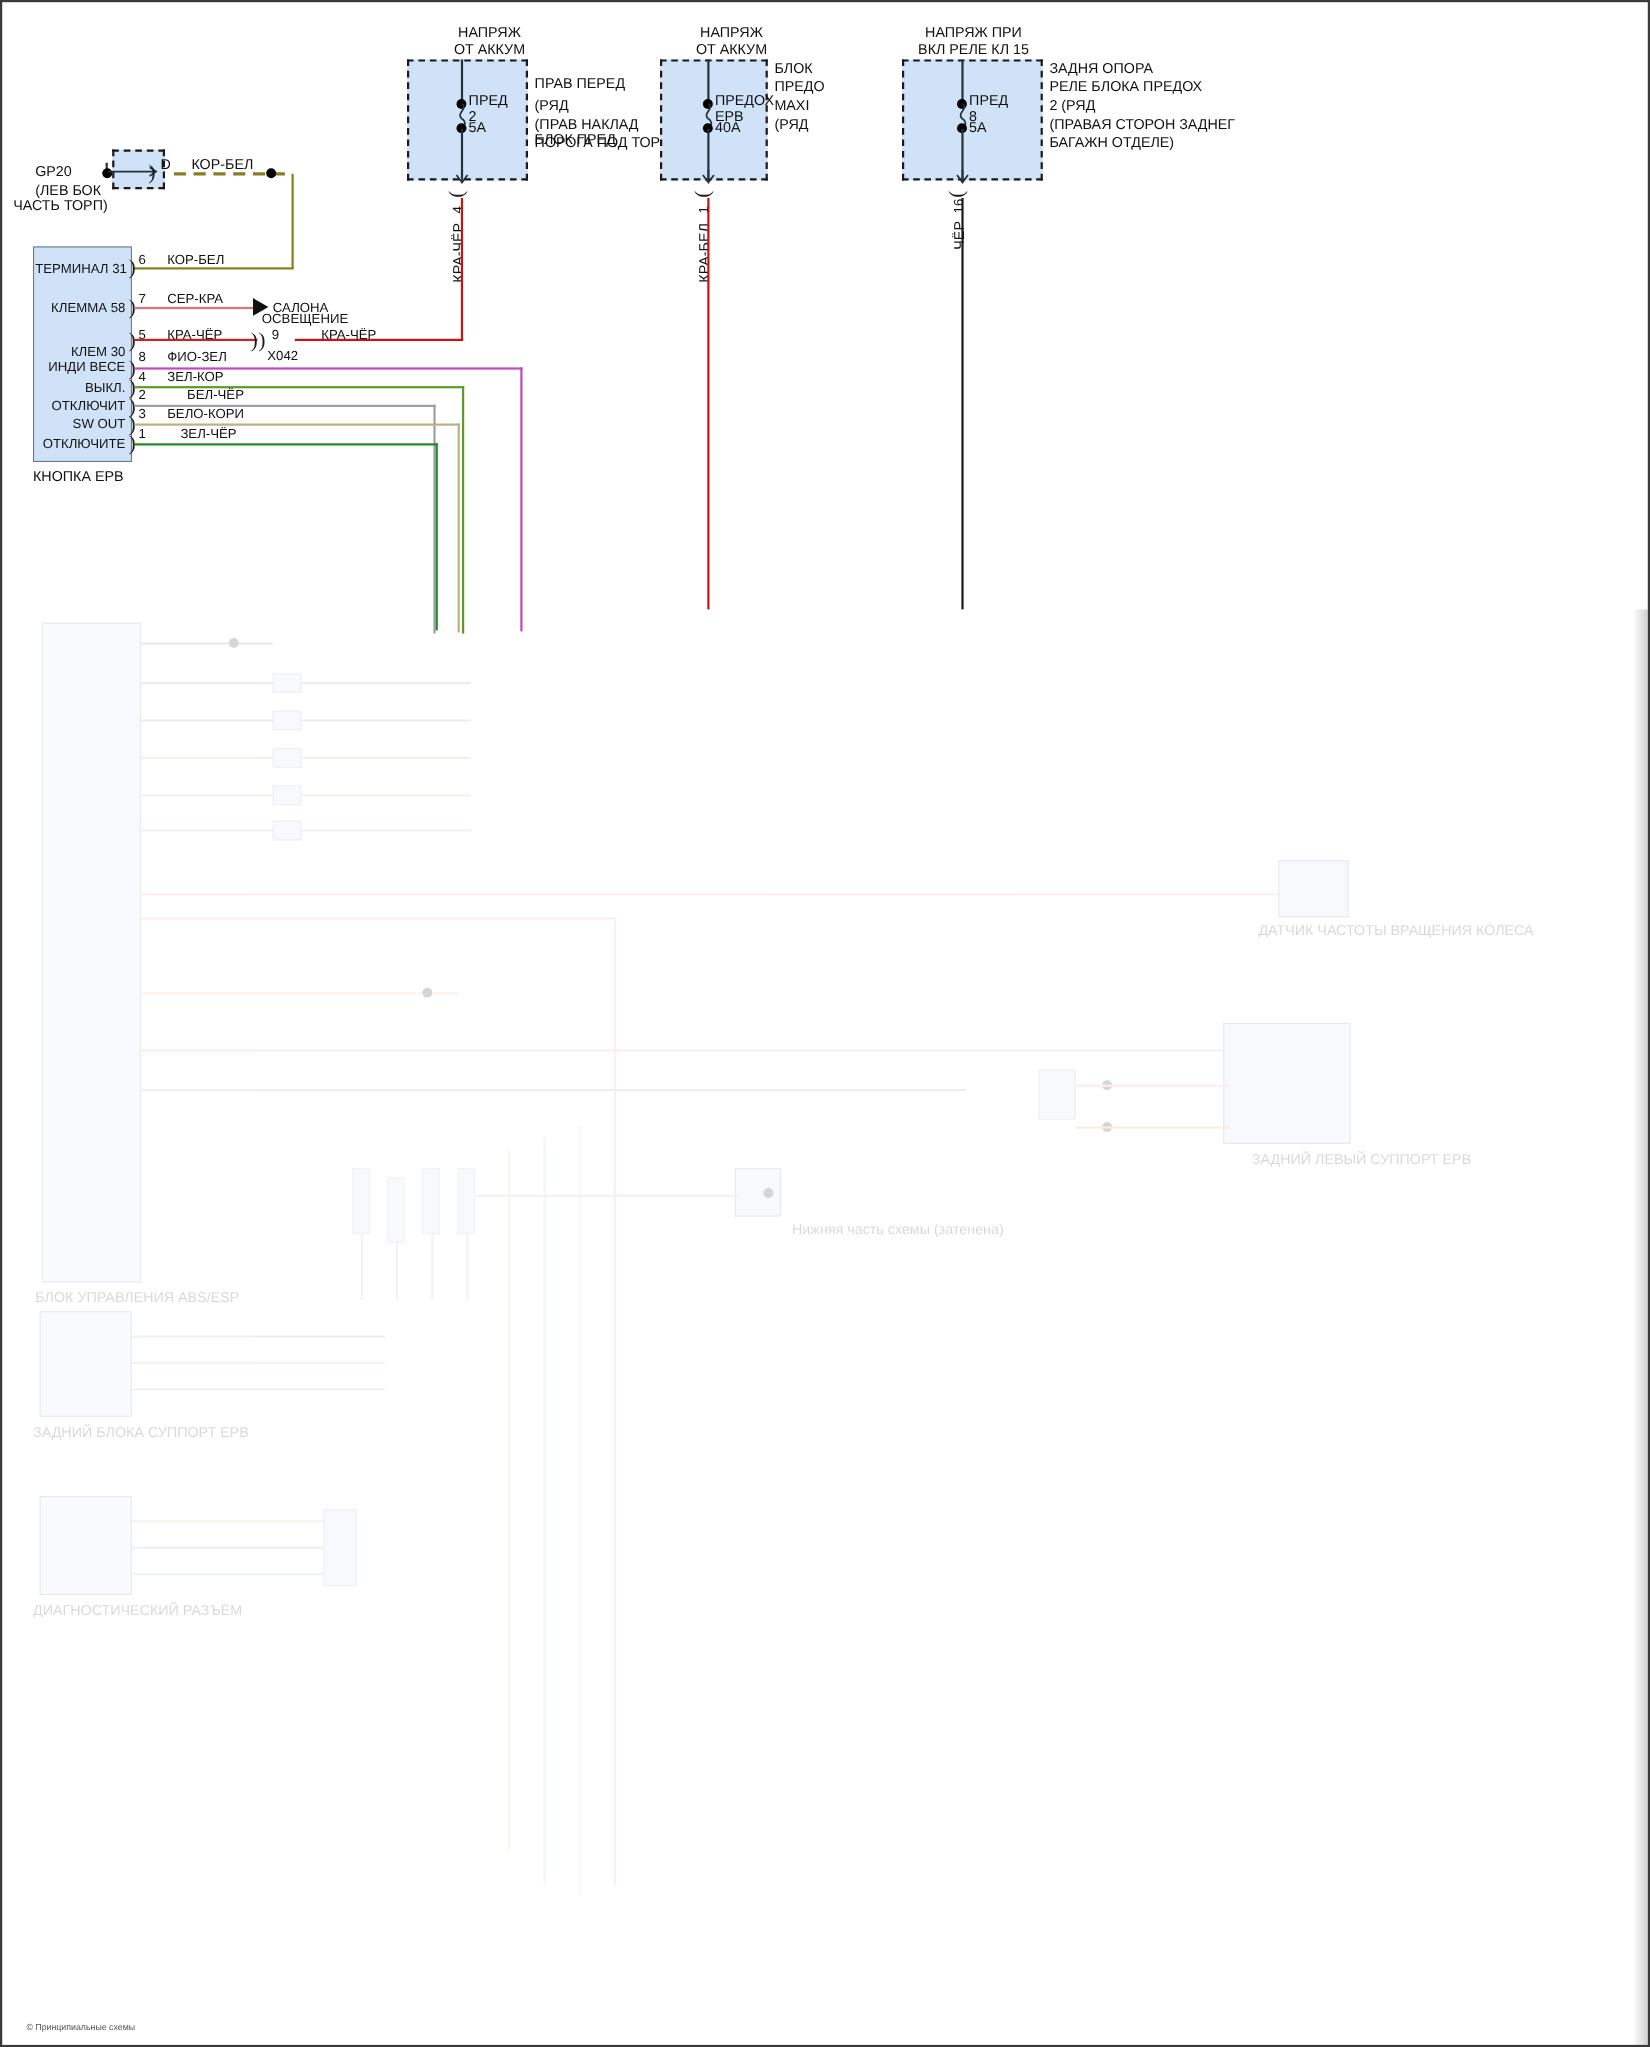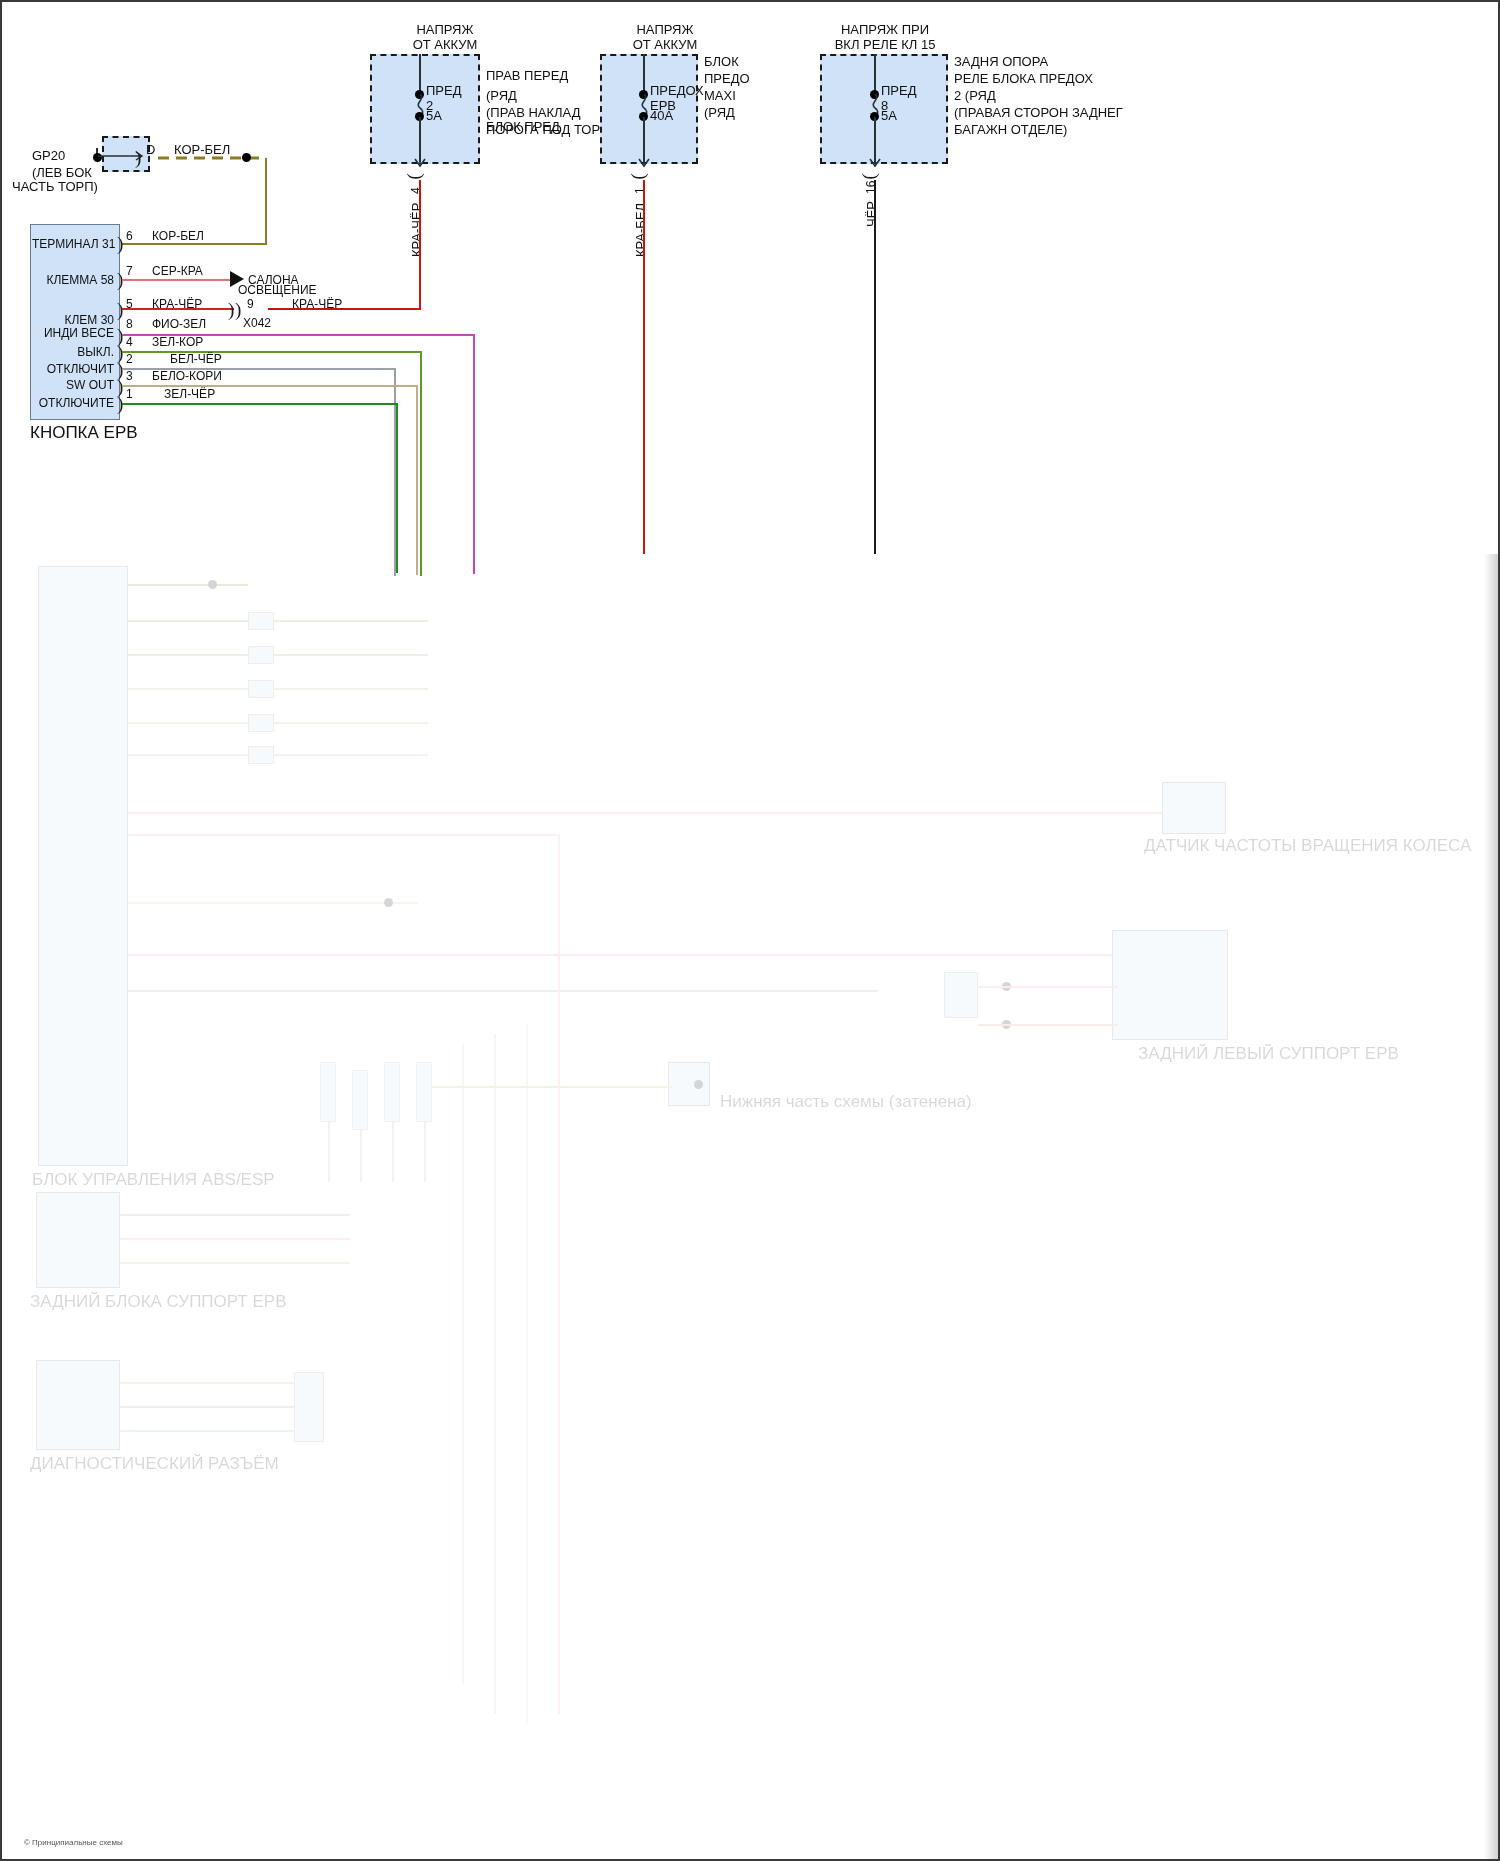--- a/index.html
+++ b/index.html
@@ -10,21 +10,21 @@
     width:1500px;height:1861px;
     background:#ffffff;
     border:2px solid #3a3a3a;
     box-sizing:border-box;
     overflow:hidden;
   }
   
   .abs{position:absolute;}
   .txt{font-size:13px;color:#111;line-height:15px;white-space:pre;}
   .txt.sm{font-size:12px;}
-  .txt.xs{font-size:17px;}
+  .txt.xs{font-size:13px;}
   .vtxt{font-size:13px;color:#111;white-space:nowrap;
         transform-origin:0 0;transform:rotate(-90deg);}
   .vtxt.num{font-size:12px;}
   .box-dash{
     border:2px dashed #1a1a1a;
     background:#cfe2f7;
     box-sizing:border-box;
   }
   .box-solid{
     border:1px solid #6b7b8c;
@@ -256,21 +256,21 @@
     <div class="abs txt xs" style="left:1136px;top:492px;width:130px;">ЗАДНИЙ ЛЕВЫЙ СУППОРТ EPB</div>
     <div class="abs box-solid" style="left:942px;top:418px;width:34px;height:46px;border-color:#999;"></div>
     <div class="abs dot" style="left:1000px;top:428px;"></div>
     <div class="abs dot" style="left:1000px;top:466px;"></div>
     <div class="abs wire hline" style="left:976px;top:432px;width:140px;background:#f09aa8;"></div>
     <div class="abs wire hline" style="left:976px;top:470px;width:140px;background:#c8a070;"></div>
 
     <div class="abs box-solid" style="left:666px;top:508px;width:42px;height:44px;"></div>
     <div class="abs dot" style="left:692px;top:526px;"></div>
     <div class="abs wire hline" style="left:430px;top:532px;width:240px;background:#b0b070;"></div>
-    <div class="abs txt xs" style="left:718px;top:540px;width:90px;">Нижняя часть схемы (затенена)</div>
+    <div class="abs txt xs" style="left:718px;top:556px;width:90px;">Нижняя часть схемы (затенена)</div>
 
     <div class="abs box-solid" style="left:34px;top:638px;width:84px;height:96px;"></div>
     <div class="abs txt xs" style="left:28px;top:740px;width:150px;">ЗАДНИЙ БЛОКА СУППОРТ EPB</div>
 
     <div class="abs box-solid" style="left:34px;top:806px;width:84px;height:90px;"></div>
     <div class="abs txt xs" style="left:28px;top:902px;width:150px;">ДИАГНОСТИЧЕСКИЙ РАЗЪЁМ</div>
 
     <div class="abs wire hline" style="left:118px;top:660px;width:230px;background:#8fa0d8;"></div>
     <div class="abs wire hline" style="left:118px;top:684px;width:230px;background:#f09aa8;"></div>
     <div class="abs wire hline" style="left:118px;top:708px;width:230px;background:#b8b089;"></div>

